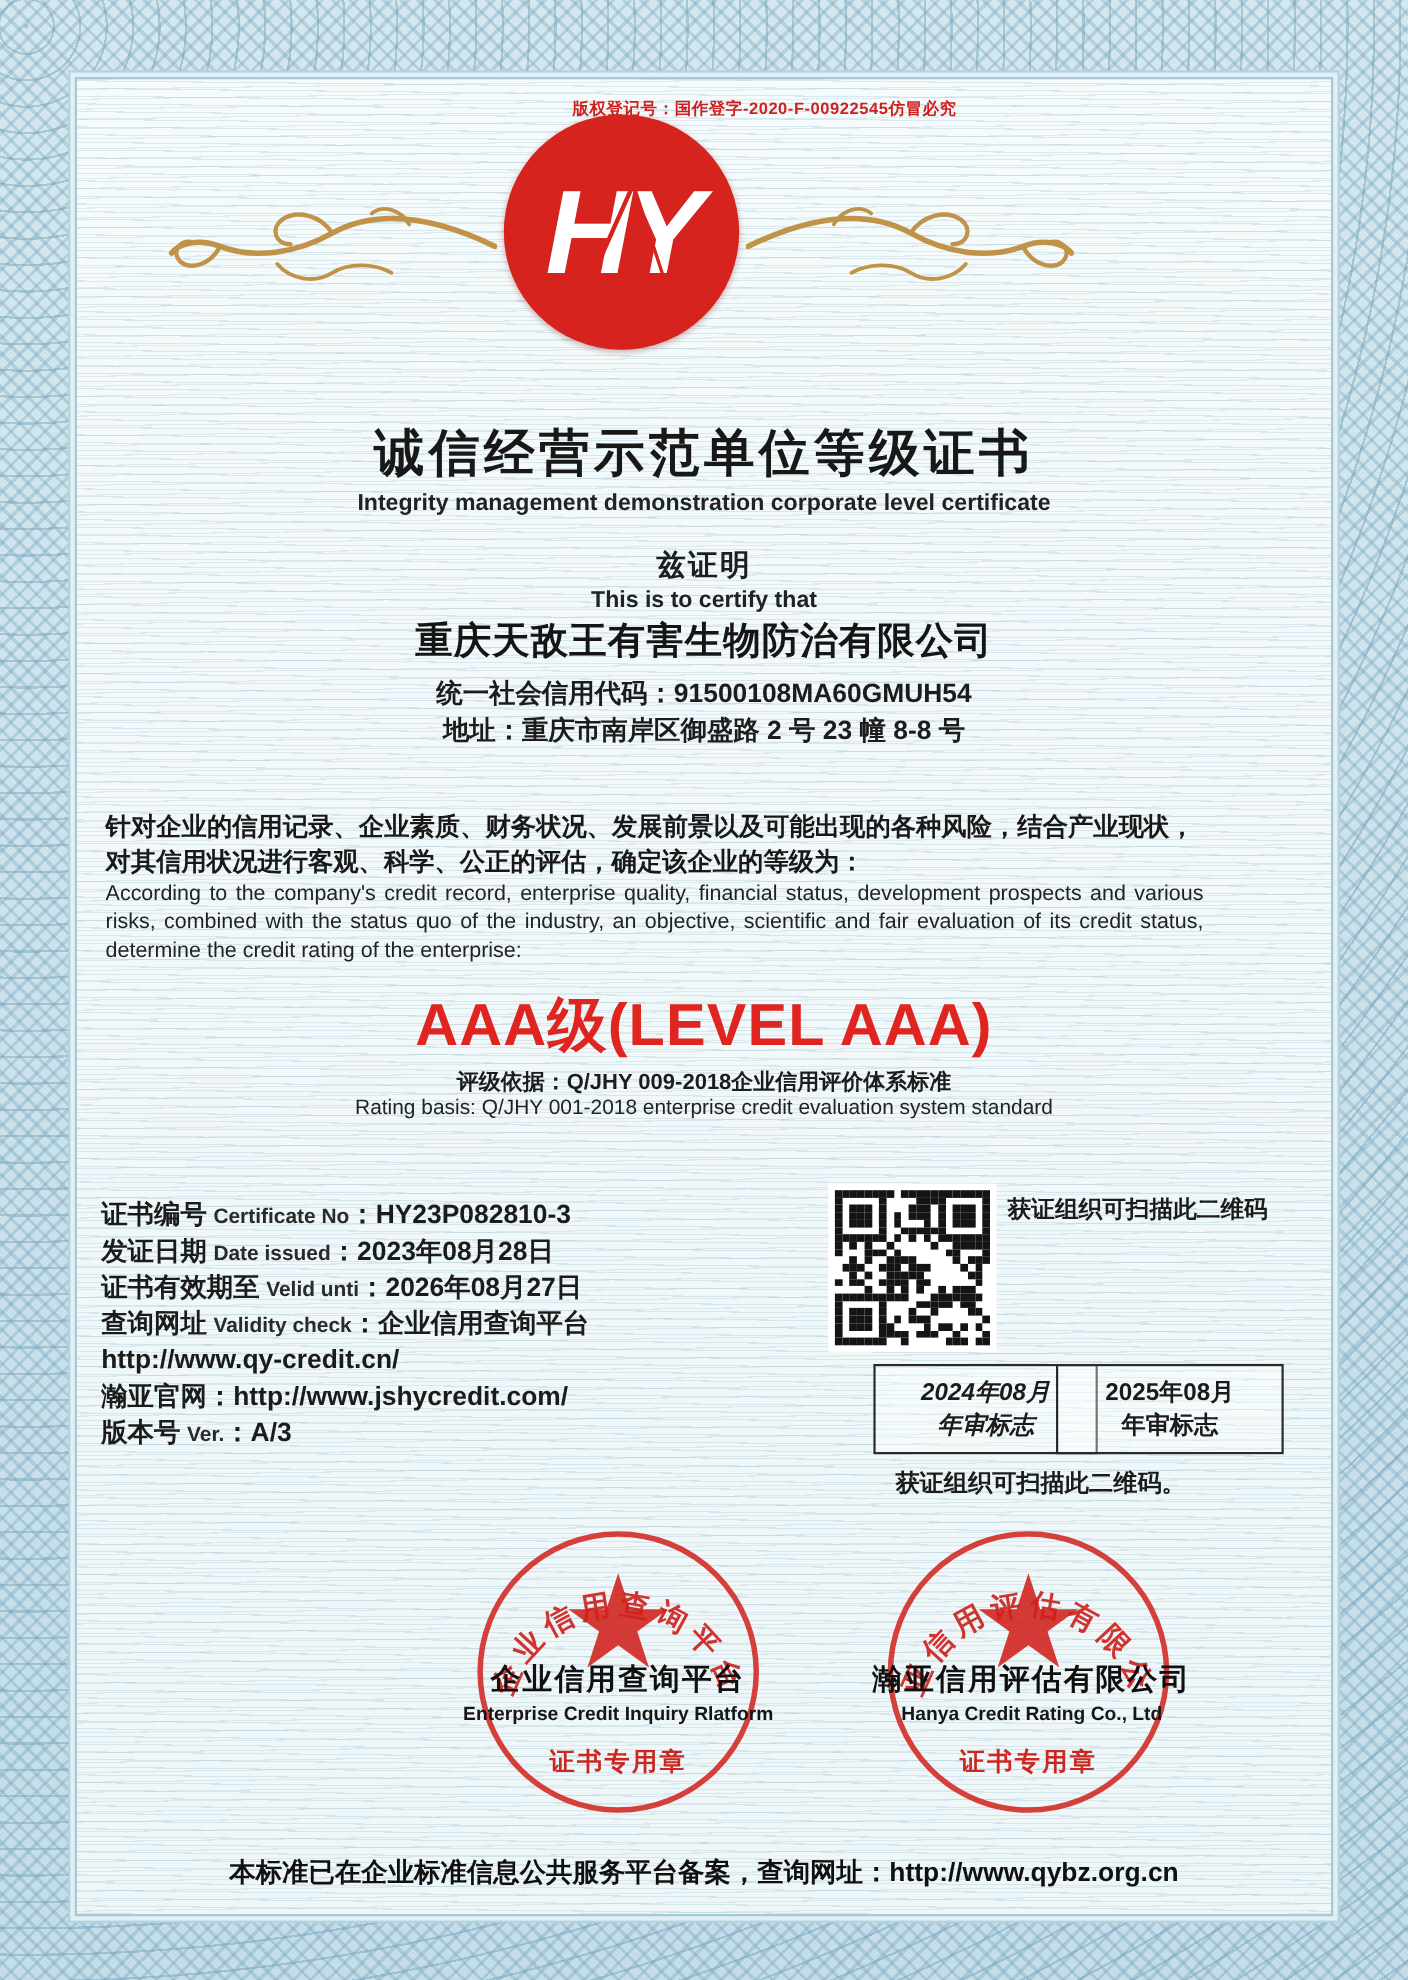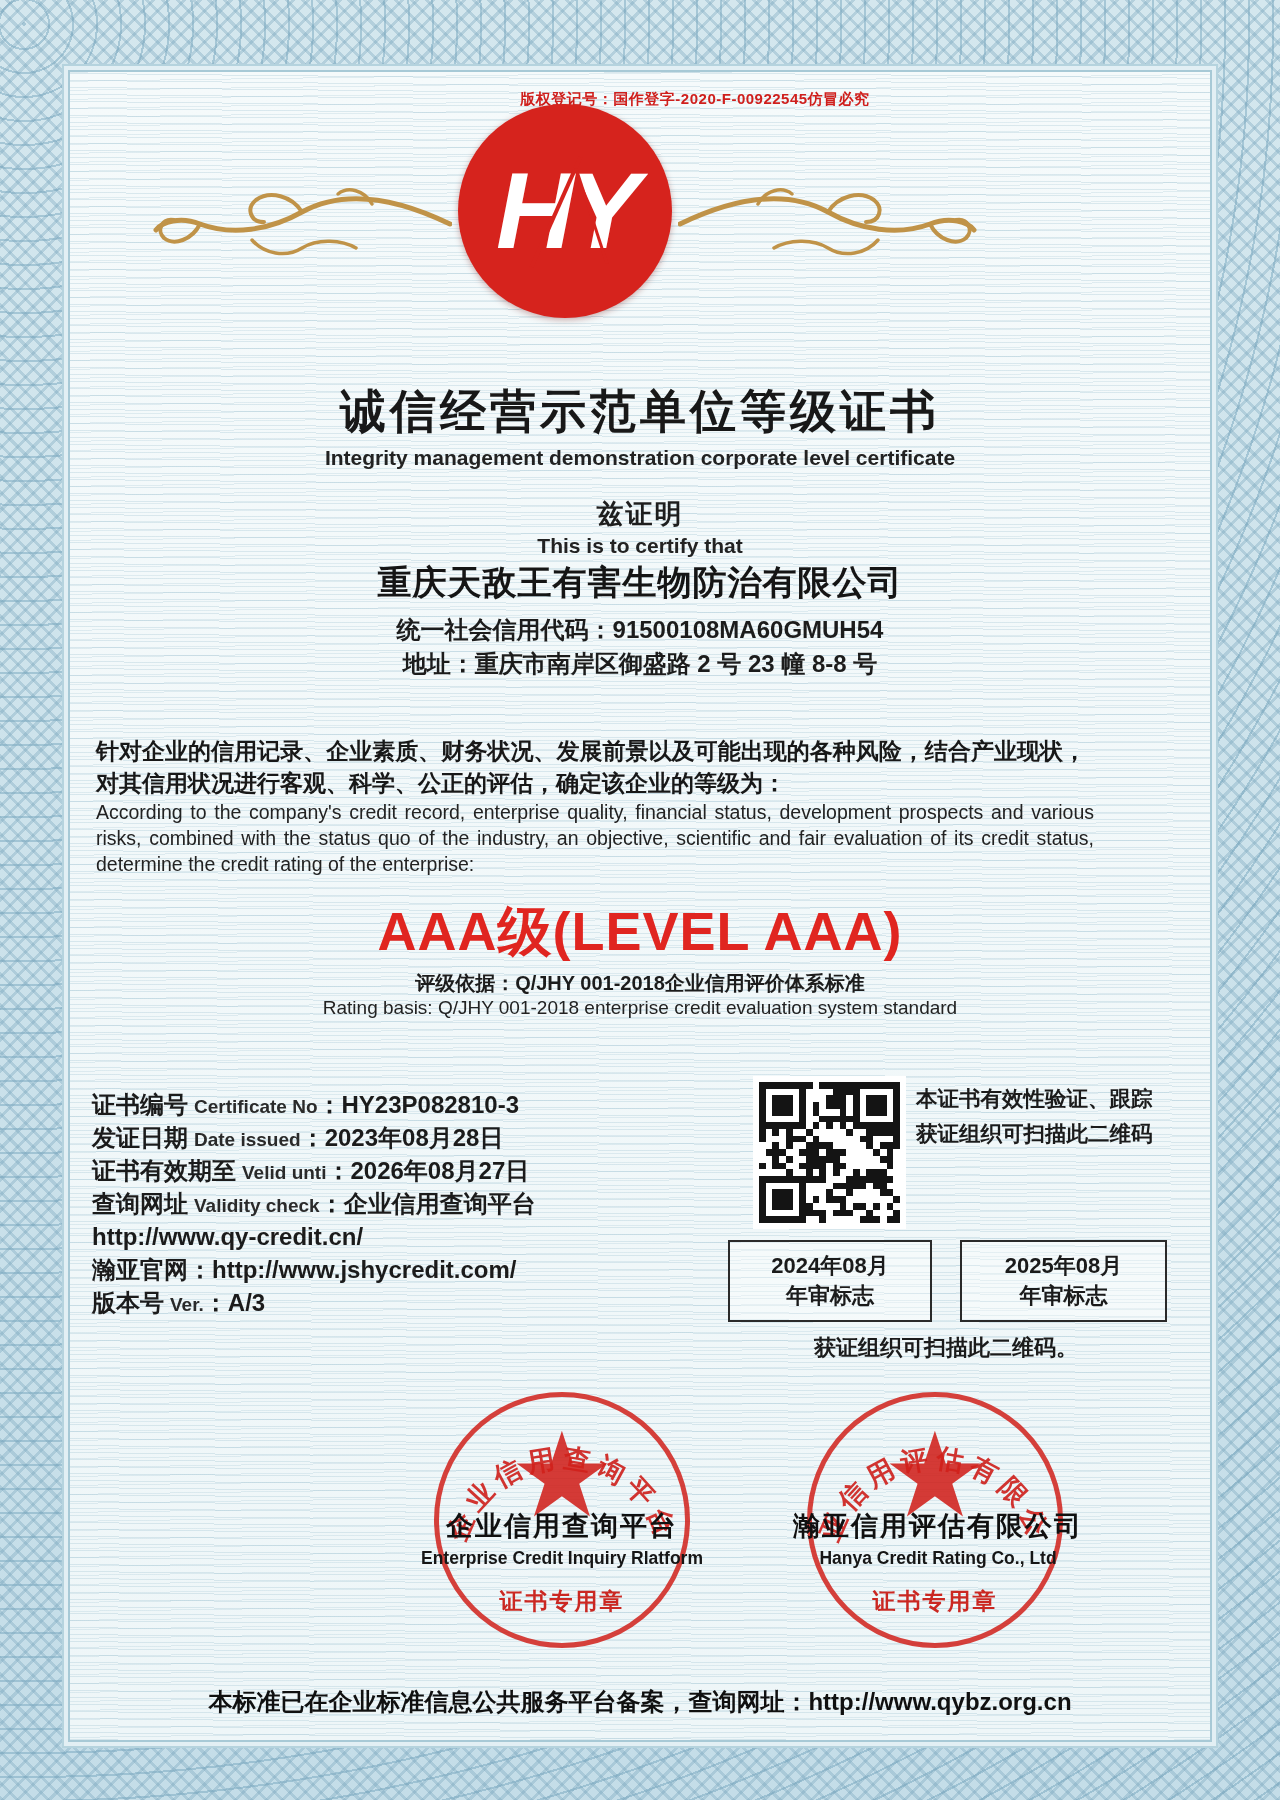--- a/index.html
+++ b/index.html
@@ -64,21 +64,21 @@
   .d-en{font-size:19px;font-weight:600;color:#2a2a2a;margin-left:6px;}
   .d-val{font-size:24px;font-weight:600;color:#1b1b1b;}
 
   .qr{top:1076px;left:753px;width:153px;height:153px;background:#fff;padding:6px;box-sizing:border-box;
       display:grid;grid-template-columns:repeat(21,1fr);grid-template-rows:repeat(21,1fr);}
   .qr div{background:#141414;}
   .qr-note{top:1082px;left:916px;width:278px;font-size:21.5px;font-weight:600;line-height:34.5px;color:#1b1b1b;}
 
   .mark-box{top:1240px;height:78px;border:2px solid #2a2a2a;background:rgba(255,255,255,.35);
       display:flex;flex-direction:column;align-items:center;justify-content:center;gap:4px;}
-  .mb1{left:728px;width:200px;}
+  .mb1{left:794px;width:200px;font-style:italic;}
   .mb2{left:960px;width:203px;}
   .mark-box span{font-size:22px;font-weight:600;color:#1b1b1b;line-height:1.2;}
 
   .supervision{top:1328px;left:700px;width:492px;text-align:center;font-size:22px;font-weight:600;line-height:39px;color:#1b1b1b;}
 
   .seal{top:1388px;width:264px;height:264px;}
   .seal-l{left:430px;}
   .seal-r{left:803px;}
   .seal-ring{position:absolute;inset:4px;border:5px solid rgba(208,32,26,.85);border-radius:50%;}
   .seal-star{position:absolute;left:0;right:0;top:28px;text-align:center;font-size:118px;line-height:1;color:rgba(208,32,26,.88);}
@@ -132,21 +132,21 @@
 <div class="abs ctr certify-zh">兹证明</div>
 <div class="abs ctr certify-en">This is to certify that</div>
 <div class="abs ctr company">重庆天敌王有害生物防治有限公司</div>
 <div class="abs ctr credit-code">统一社会信用代码：91500108MA60GMUH54</div>
 <div class="abs ctr address">地址：重庆市南岸区御盛路 2 号 23 幢 8-8 号</div>
 
 <div class="abs para-zh">针对企业的信用记录、企业素质、财务状况、发展前景以及可能出现的各种风险，结合产业现状，对其信用状况进行客观、科学、公正的评估，确定该企业的等级为：</div>
 <div class="abs para-en">According to the company's credit record, enterprise quality, financial status, development prospects and various risks, combined with the status quo of the industry, an objective, scientific and fair evaluation of its credit status, determine the credit rating of the enterprise:</div>
 
 <div class="abs ctr rating">AAA级(LEVEL AAA)</div>
-<div class="abs ctr basis-zh">评级依据：Q/JHY 001-2018企业信用评价体系标准</div>
+<div class="abs ctr basis-zh">评级依据：Q/JHY 009-2018企业信用评价体系标准</div>
 <div class="abs ctr basis-en">Rating basis: Q/JHY 001-2018 enterprise credit evaluation system standard</div>
 
 <div class="abs details">
   <div class="d-row"><span class="d-zh">证书编号</span><span class="d-en">Certificate No</span><span class="d-val">：HY23P082810-3</span></div>
   <div class="d-row"><span class="d-zh">发证日期</span><span class="d-en">Date issued</span><span class="d-val">：2023年08月28日</span></div>
   <div class="d-row"><span class="d-zh">证书有效期至</span><span class="d-en">Velid unti</span><span class="d-val">：2026年08月27日</span></div>
   <div class="d-row"><span class="d-zh">查询网址</span><span class="d-en">Validity check</span><span class="d-val">：企业信用查询平台</span></div>
   <div class="d-row"><span class="d-zh">http://www.qy-credit.cn/</span></div>
   <div class="d-row"><span class="d-zh">瀚亚官网</span><span class="d-val">：http://www.jshycredit.com/</span></div>
   <div class="d-row"><span class="d-zh">版本号</span><span class="d-en">Ver.</span><span class="d-val">：A/3</span></div>
@@ -589,21 +589,20 @@
     <div style="background: transparent; grid-row-start: 21; grid-column-start: 14;"></div>
     <div style="background: transparent; grid-row-start: 21; grid-column-start: 15;"></div>
     <div style="grid-row-start: 21; grid-column-start: 16;"></div>
     <div style="grid-row-start: 21; grid-column-start: 17;"></div>
     <div style="grid-row-start: 21; grid-column-start: 18;"></div>
     <div style="background: transparent; grid-row-start: 21; grid-column-start: 19;"></div>
     <div style="grid-row-start: 21; grid-column-start: 20;"></div>
     <div style="grid-row-start: 21; grid-column-start: 21;"></div>
   </div>
 <div class="abs qr-note">
-  <div>本证书有效性验证、跟踪</div>
   <div>获证组织可扫描此二维码</div>
 </div>
 
 <div class="abs mark-box mb1">
   <span>2024年08月</span>
   <span>年审标志</span>
 </div>
 <div class="abs mark-box mb2">
   <span>2025年08月</span>
   <span>年审标志</span>

